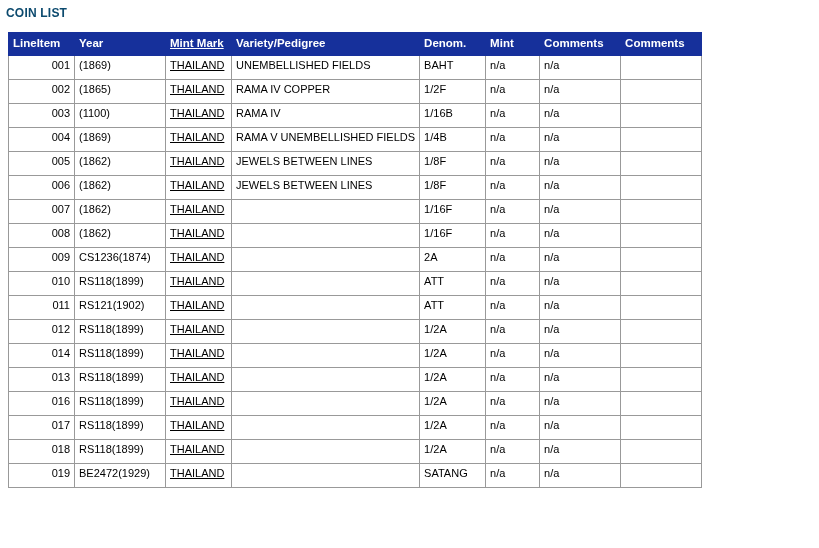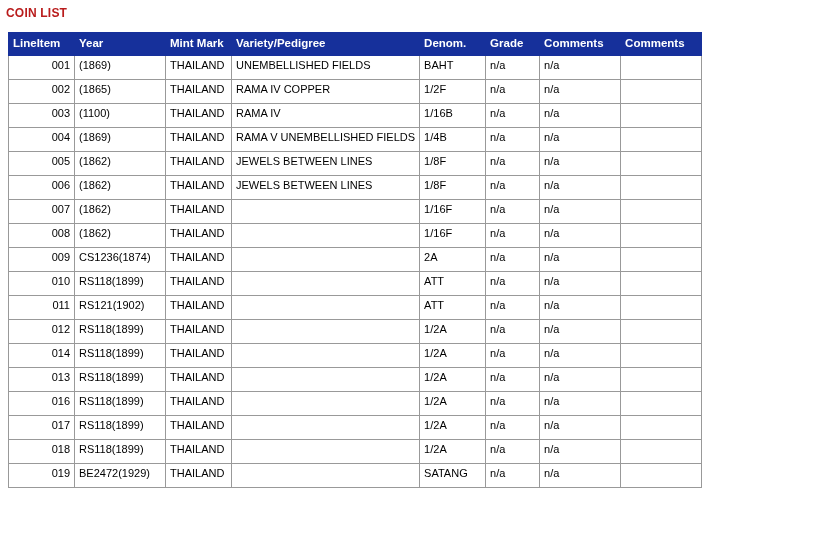--- a/index.html
+++ b/index.html
@@ -13,21 +13,21 @@
     font-family: "Liberation Sans", sans-serif;
     font-size: 11px;
     color: #000000;
     overflow: hidden;
   }
   .page {
     padding: 4px 0 0 4px;
     box-sizing: border-box;
   }
   .page-title {
-    color: #b91c1c;
+    color: #0c4a6e;
     font-weight: bold;
     font-size: 12px;
     margin: 2px 0 12px 2px;
     letter-spacing: 0.2px;
   }
   .subtitle {
     font-weight: bold;
     font-size: 11.5px;
     margin: 0 0 6px 4px;
   }
@@ -54,21 +54,21 @@
     font-size: 11px;
     vertical-align: top;
     height: 17px;
     background: #ffffff;
     white-space: nowrap;
     overflow: hidden;
   }
   
   .c0 { width: 57px; text-align: right; }
   .c1 { width: 82px; margin-top: 27px; }
-  .c2 { width: 57px; }
+  .c2 { width: 57px; text-decoration: underline; }
   .c3 { width: 174px; }
   .c4 { width: 57px; }
   .c5 { width: 45px; }
   .c6 { width: 72px; }
   .c7 { width: 72px; }
 </style>
 </head>
 <body>
 
 <div class="page">
@@ -77,21 +77,21 @@
 
 
   <table class="coin-table">
     <thead>
       <tr>
         <th class="c0">LineItem</th>
         <th class="c1">Year</th>
         <th class="c2">Mint Mark</th>
         <th class="c3">Variety/Pedigree</th>
         <th class="c4">Denom.</th>
-        <th class="c5">Grade</th>
+        <th class="c5">Mint</th>
         <th class="c6">Comments</th>
         <th class="c7">Comments</th>
       </tr>
     </thead>
     <tbody id="table-body">
         <tr>
           <td class="c0">001</td>
           <td class="c1">(1869)</td>
           <td class="c2">THAILAND</td>
           <td class="c3">UNEMBELLISHED FIELDS</td>

